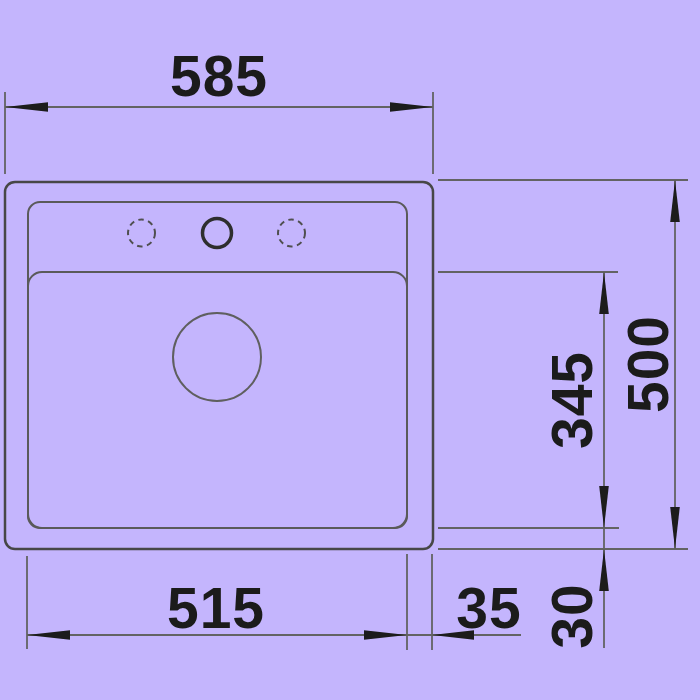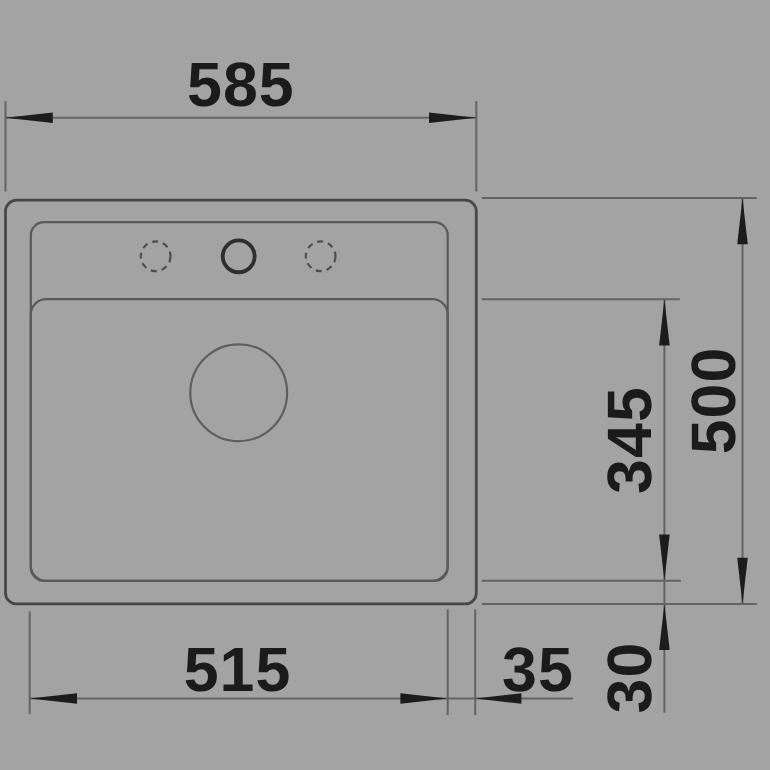--- a/index.html
+++ b/index.html
@@ -4,21 +4,21 @@
 <style>
   html, body {
     margin: 0;
     padding: 0;
     background: #ffffff;
   }
   .canvas {
     position: relative;
     width: 700px;
     height: 700px;
-    background: #a3a3a3;
+    background: #c4b5fd;
     overflow: hidden;
   }
   svg { display: block; }
 
   .obj-line {
     fill: none;
     stroke: #5a5a5a;
     stroke-width: 2;
   }
   .obj-outer {

